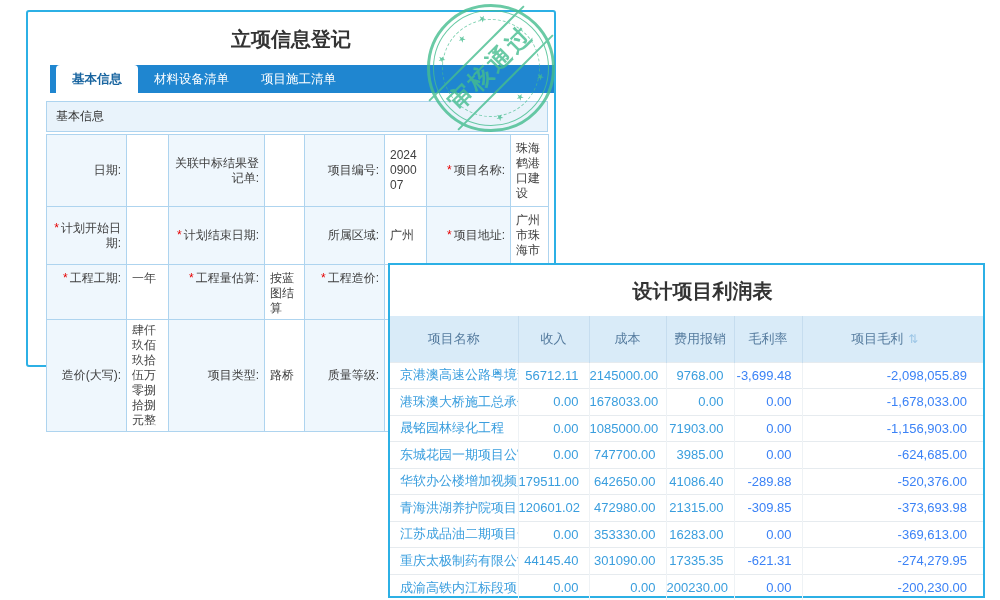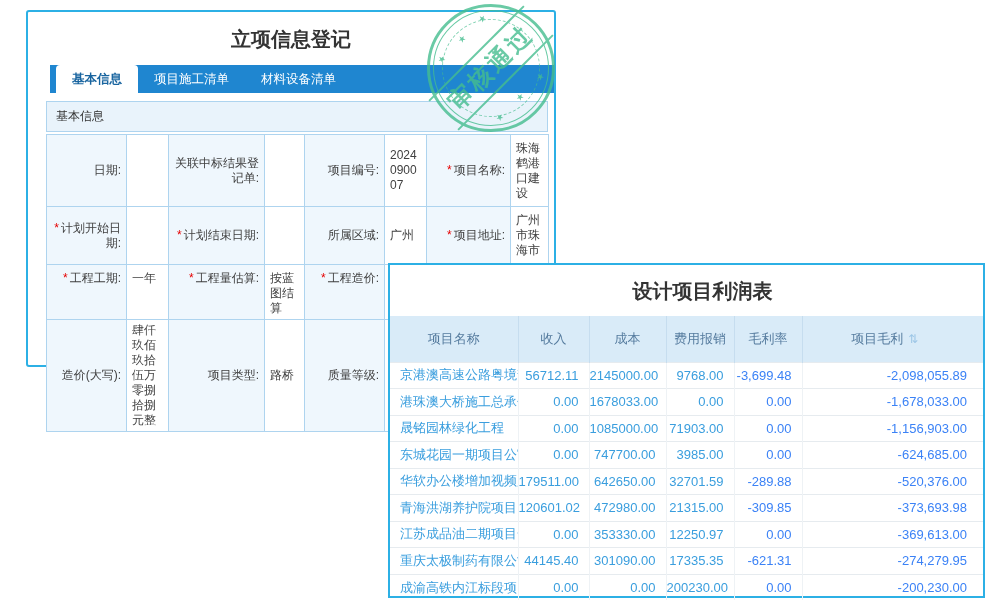--- a/index.html
+++ b/index.html
@@ -59,22 +59,22 @@
 </style>
 </head>
 <body>
 
 <div class="canvas">
 
   <section class="panel-left">
     <h1>立项信息登记</h1>
     <div class="tabbar">
         <div class="tab active">基本信息</div>
+        <div class="tab">材料设备清单</div>
         <div class="tab">项目施工清单</div>
-        <div class="tab">材料设备清单</div>
       </div>
     <div class="section-head">基本信息</div>
     <table class="form-table">
       <colgroup>
         <col style="width:80px">
           <col style="width:42px">
         <col style="width:96px">
           <col style="width:40px">
         <col style="width:80px">
           <col style="width:42px">
@@ -186,37 +186,37 @@
             <td class="cell-blue">0.00</td>
             <td class="cell-blue">747700.00</td>
             <td class="cell-blue">3985.00</td>
             <td class="cell-dark">0.00</td>
             <td class="cell-dark">-624,685.00</td>
           </tr>
           <tr>
             <td class="cell-name">华软办公楼增加视频监控项</td>
             <td class="cell-blue">179511.00</td>
             <td class="cell-blue">642650.00</td>
-            <td class="cell-blue">32701.59</td>
+            <td class="cell-blue">41086.40</td>
             <td class="cell-dark">-289.88</td>
             <td class="cell-dark">-520,376.00</td>
           </tr>
           <tr>
             <td class="cell-name">青海洪湖养护院项目</td>
             <td class="cell-blue">120601.02</td>
             <td class="cell-blue">472980.00</td>
             <td class="cell-blue">21315.00</td>
             <td class="cell-dark">-309.85</td>
             <td class="cell-dark">-373,693.98</td>
           </tr>
           <tr>
             <td class="cell-name">江苏成品油二期项目一标段</td>
             <td class="cell-blue">0.00</td>
             <td class="cell-blue">353330.00</td>
-            <td class="cell-blue">12250.97</td>
+            <td class="cell-blue">16283.00</td>
             <td class="cell-dark">0.00</td>
             <td class="cell-dark">-369,613.00</td>
           </tr>
           <tr>
             <td class="cell-name">重庆太极制药有限公司亳州</td>
             <td class="cell-blue">44145.40</td>
             <td class="cell-blue">301090.00</td>
             <td class="cell-blue">17335.35</td>
             <td class="cell-dark">-621.31</td>
             <td class="cell-dark">-274,279.95</td>

